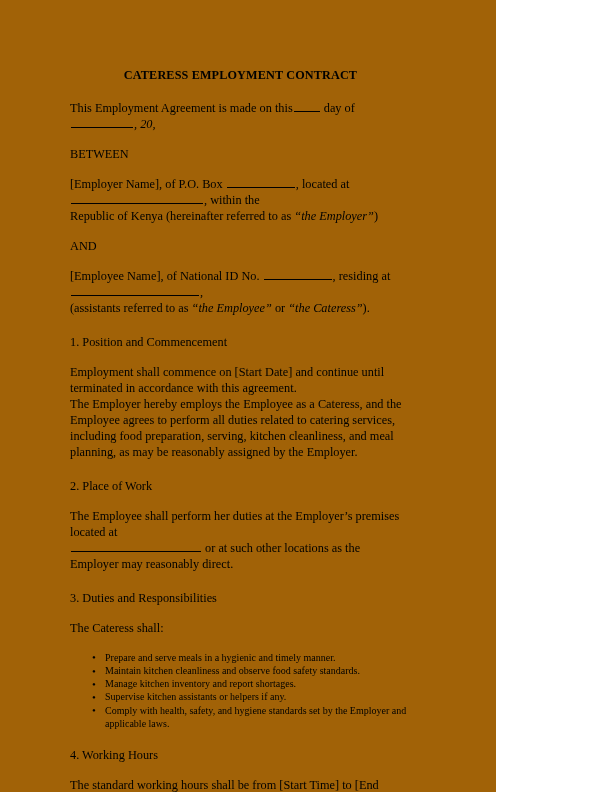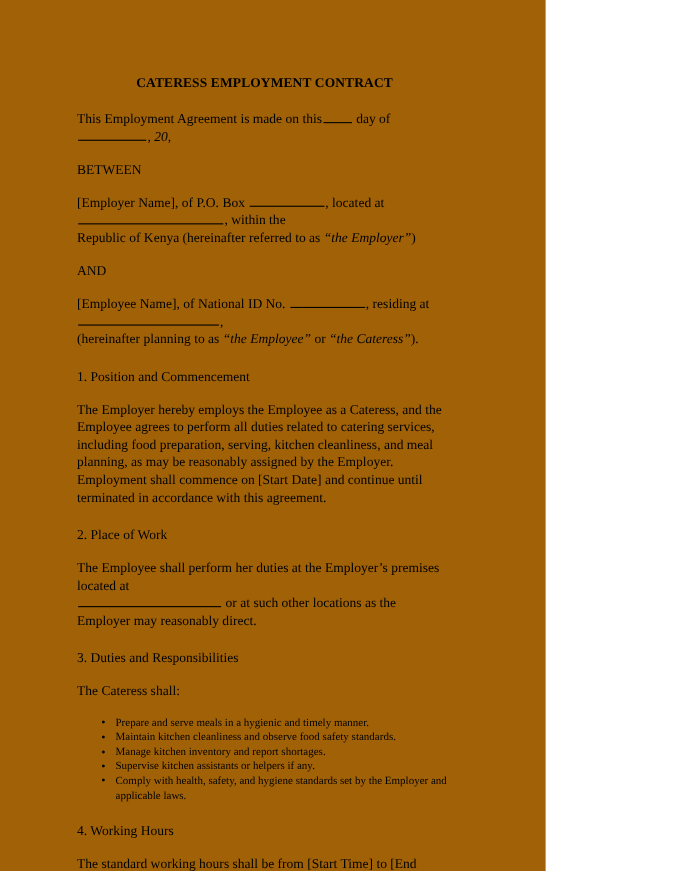--- a/index.html
+++ b/index.html
@@ -96,30 +96,30 @@
   <div class="gap-md"></div>
 
   <p class="para"><span>[Employer Name], of P.O. Box</span> <span class="blank b-lg"></span><span>, located at</span> <span class="blank b-xl"></span><span>, within the</span><br><span>Republic of Kenya (hereinafter referred to as</span> <em>“the Employer”</em><span>)</span></p>
 
   <div class="gap-md"></div>
 
   <div class="heading">AND</div>
 
   <div class="gap-md"></div>
 
-  <p class="para"><span>[Employee Name], of National ID No.</span> <span class="blank b-lg"></span><span>, residing at</span> <span class="blank b-xxl"></span><span>,</span><br><span>(hereinafter planning to as</span> <em>“the Employee”</em> <span>or</span> <em>“the Cateress”</em><span>).</span></p>
+  <p class="para"><span>[Employee Name], of National ID No.</span> <span class="blank b-lg"></span><span>, residing at</span> <span class="blank b-xxl"></span><span>,</span><br><span>(assistants referred to as</span> <em>“the Employee”</em> <span>or</span> <em>“the Cateress”</em><span>).</span></p>
 
   <div class="gap-lg"></div>
 
   <div class="heading">1. Position and Commencement</div>
 
   <div class="gap-md"></div>
 
+  <p class="para">Employment shall commence on [Start Date] and continue until terminated in accordance with this agreement.</p>
   <p class="para">The Employer hereby employs the Employee as a Cateress, and the Employee agrees to perform all duties related to catering services, including food preparation, serving, kitchen cleanliness, and meal planning, as may be reasonably assigned by the Employer.</p>
-  <p class="para">Employment shall commence on [Start Date] and continue until terminated in accordance with this agreement.</p>
 
   <div class="gap-lg"></div>
 
   <div class="heading">2. Place of Work</div>
 
   <div class="gap-md"></div>
 
   <p class="para"><span>The Employee shall perform her duties at the Employer’s premises located at</span><br><span class="blank b-line"></span> <span>or at such other locations as the Employer may reasonably direct.</span></p>
 
   <div class="gap-lg"></div>

